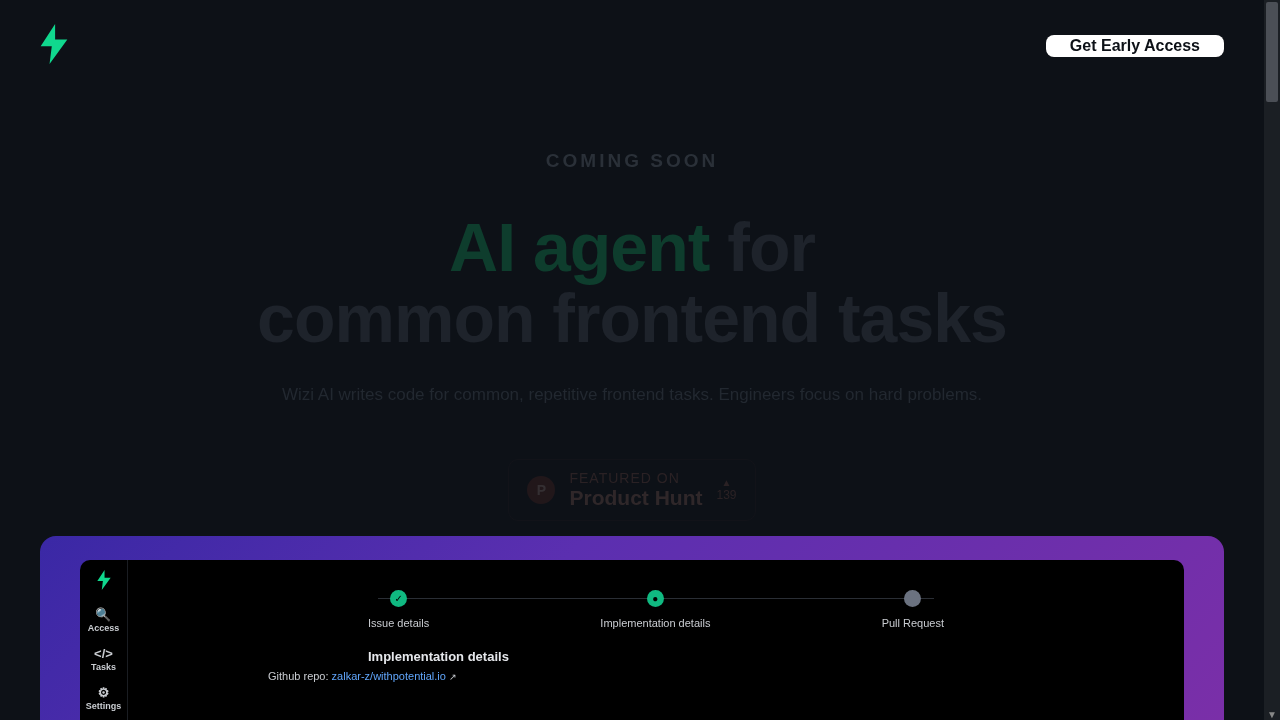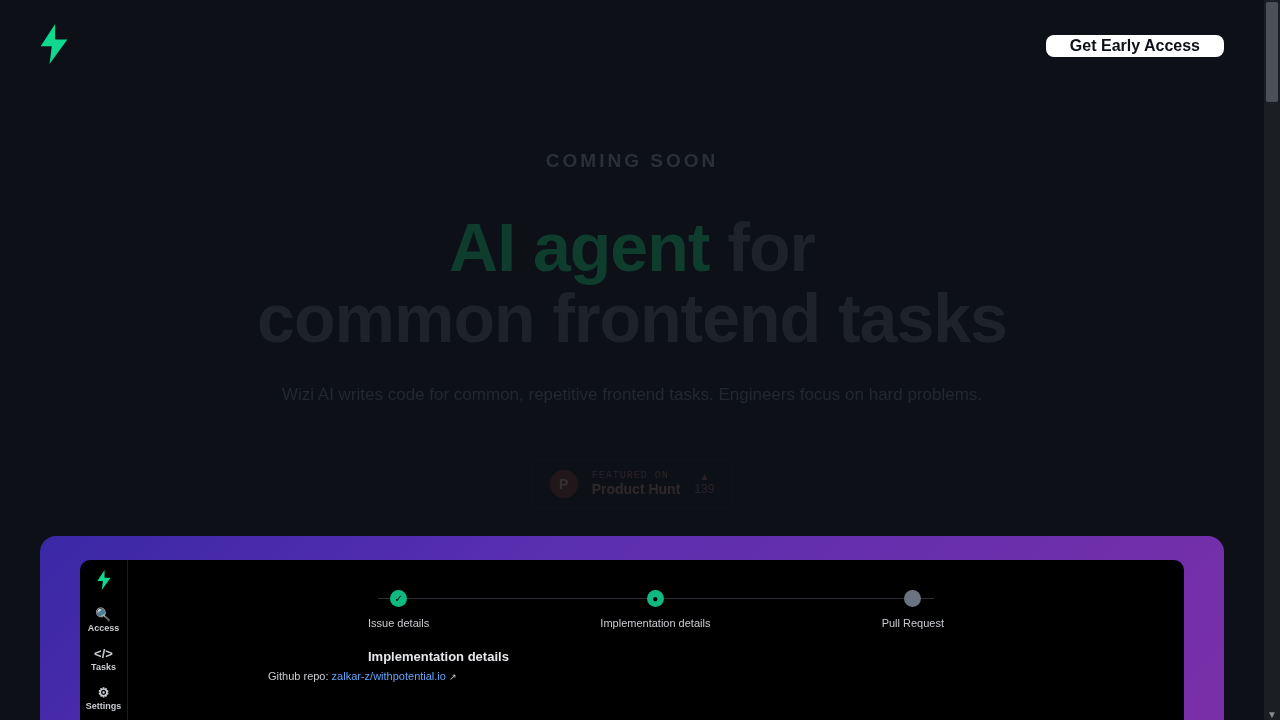--- a/index.html
+++ b/index.html
@@ -106,22 +106,22 @@
       border-radius: 50%;
       background: #7a322b;
       display: flex;
       align-items: center;
       justify-content: center;
       font-weight: 800;
       font-size: 14px;
       color: #e5b7ad;
     }
     .ph-text { text-align: left; }
-    .ph-featured { font-size: 10px; letter-spacing: 1px; color: #ad6a5e; font-family: Liberation Mono, monospace; }
-    .ph-name { font-size: 14px; font-weight: 700; color: #c98a7e; }
+    .ph-featured { font-size: 14px; letter-spacing: 1px; color: #ad6a5e; }
+    .ph-name { font-size: 21px; font-weight: 700; color: #c98a7e; }
     .ph-votes { display:flex; flex-direction:column; align-items:center; color:#ad6a5e; }
     .ph-votes .tri { font-size: 10px; }
     .ph-votes .num { font-size: 12px; font-weight:400; }
     .preview-frame {
       position: absolute;
       bottom: 0;
       left: 40px;
       right: 56px;
       height: 184px;
       background: linear-gradient(135deg, #3a28a5 0%, #5b2fb0 40%, #7a2fa8 100%);

